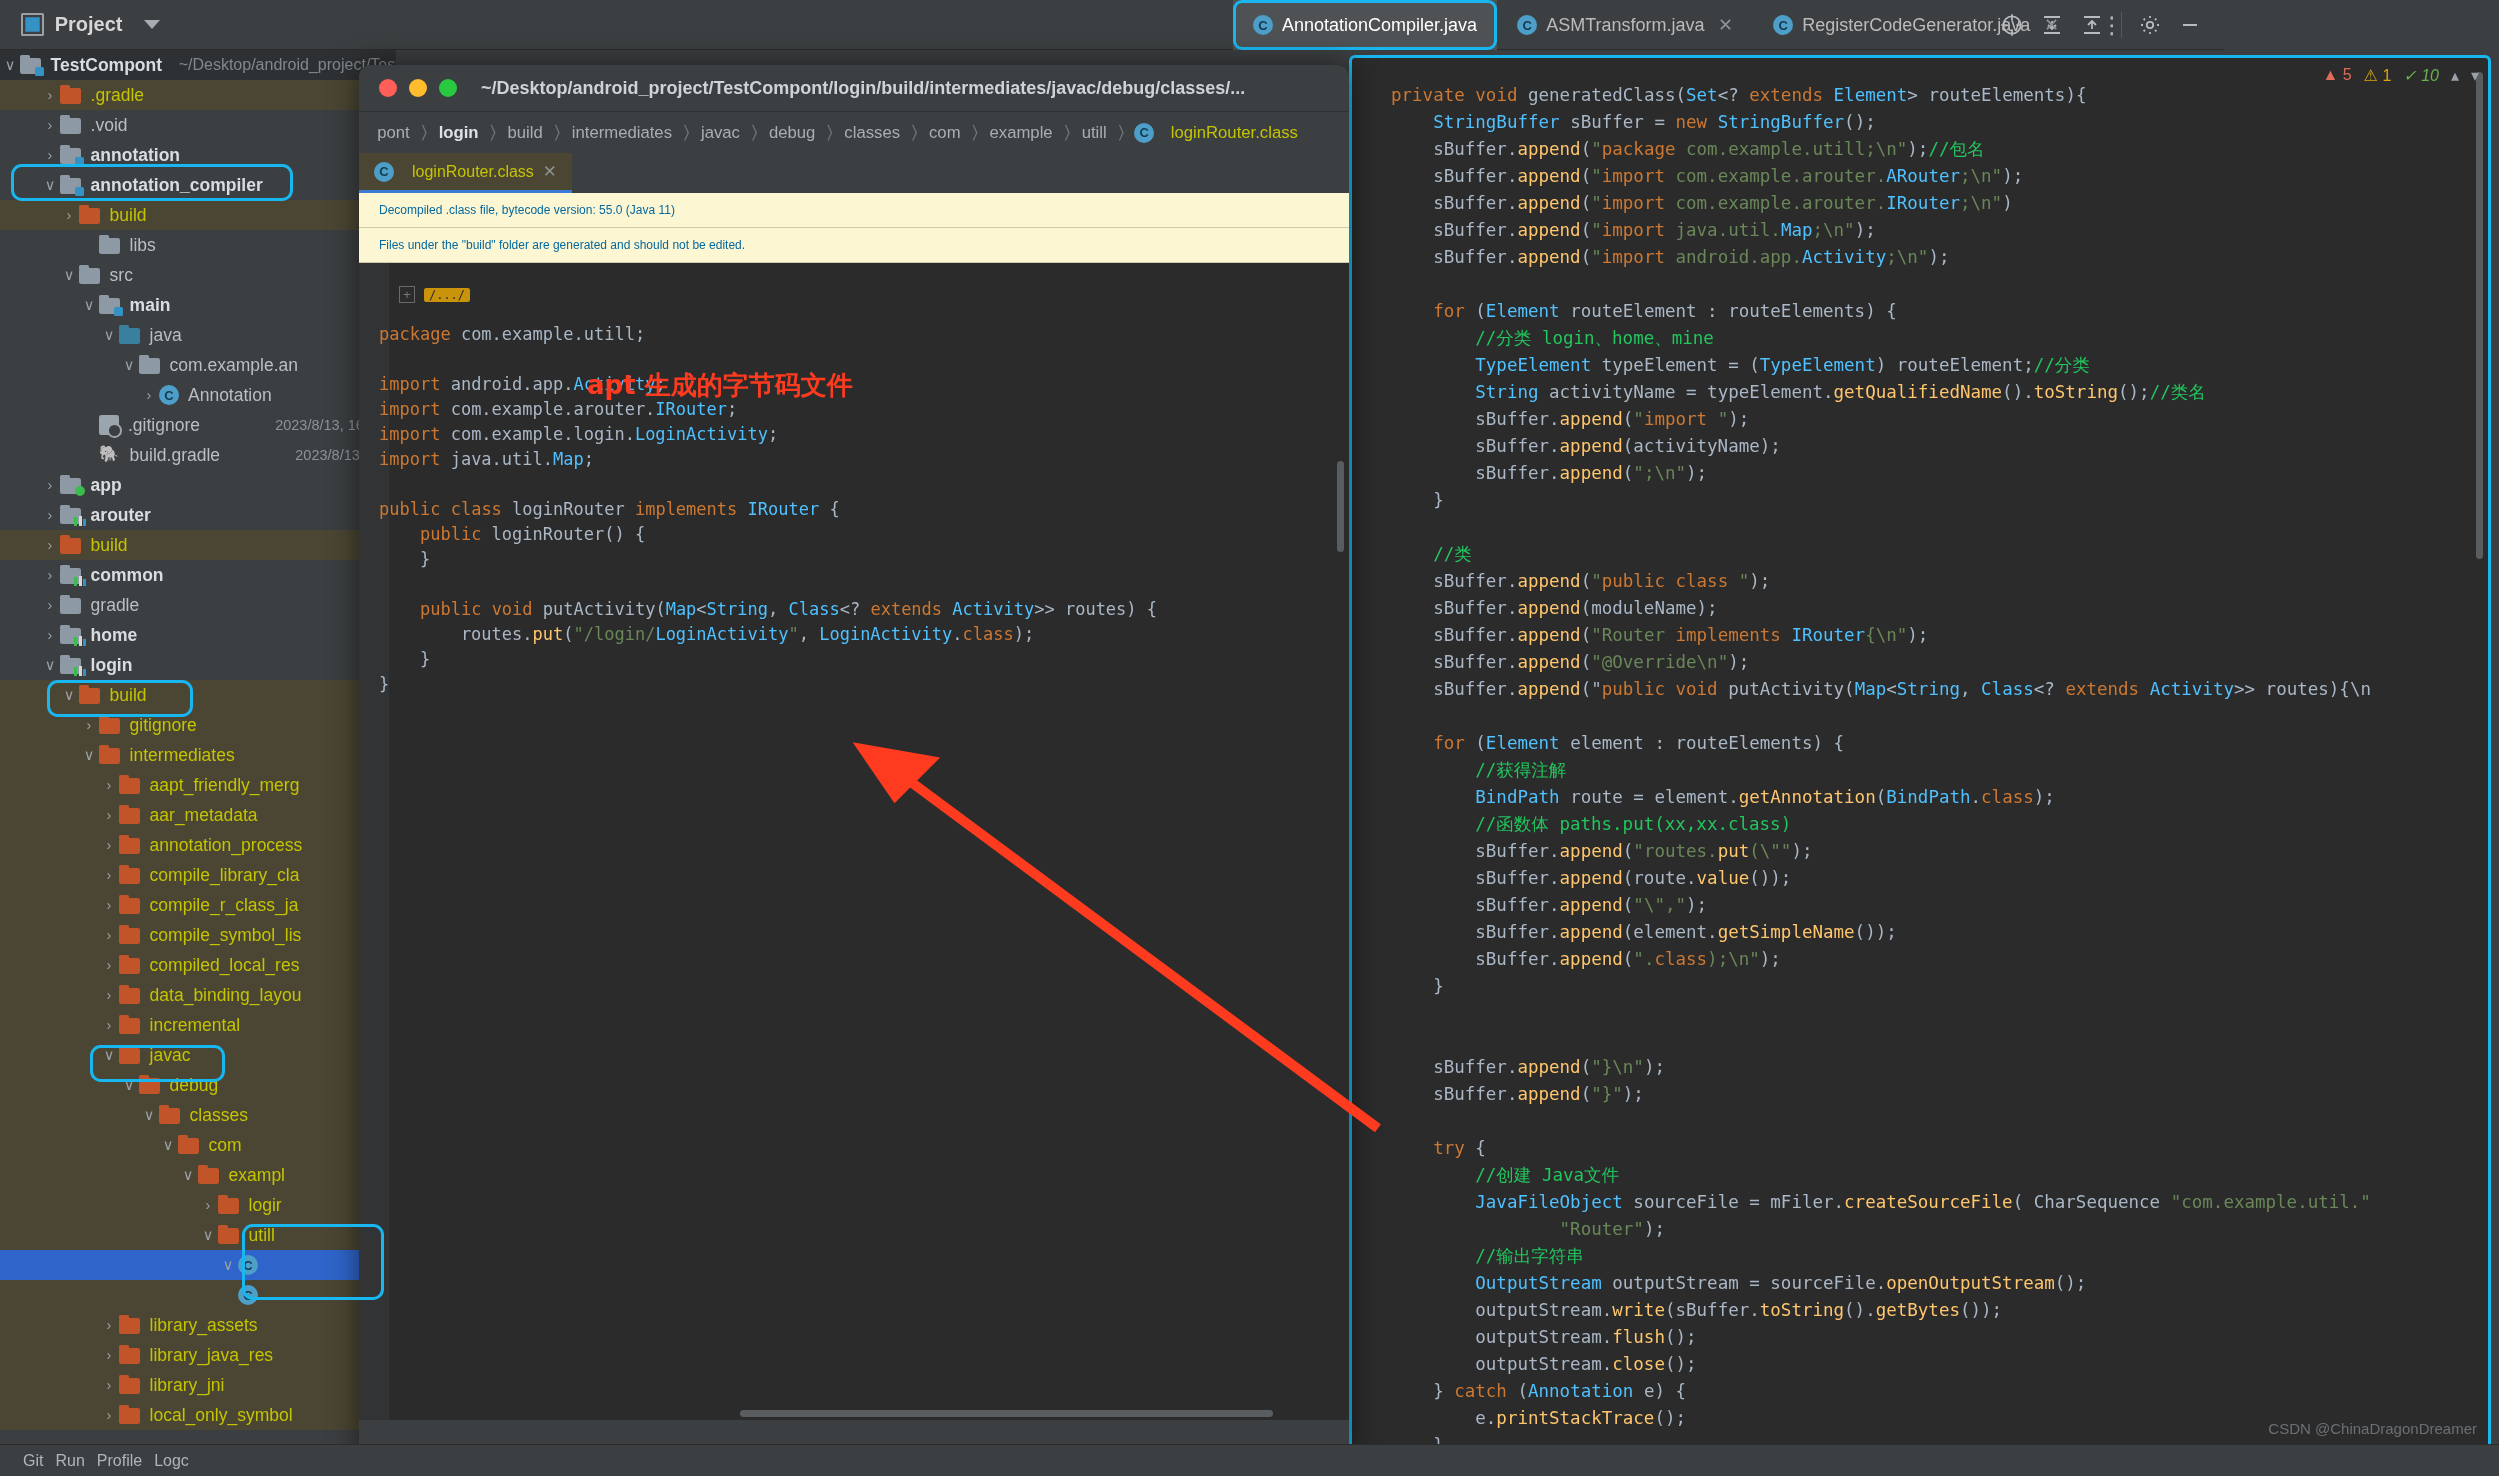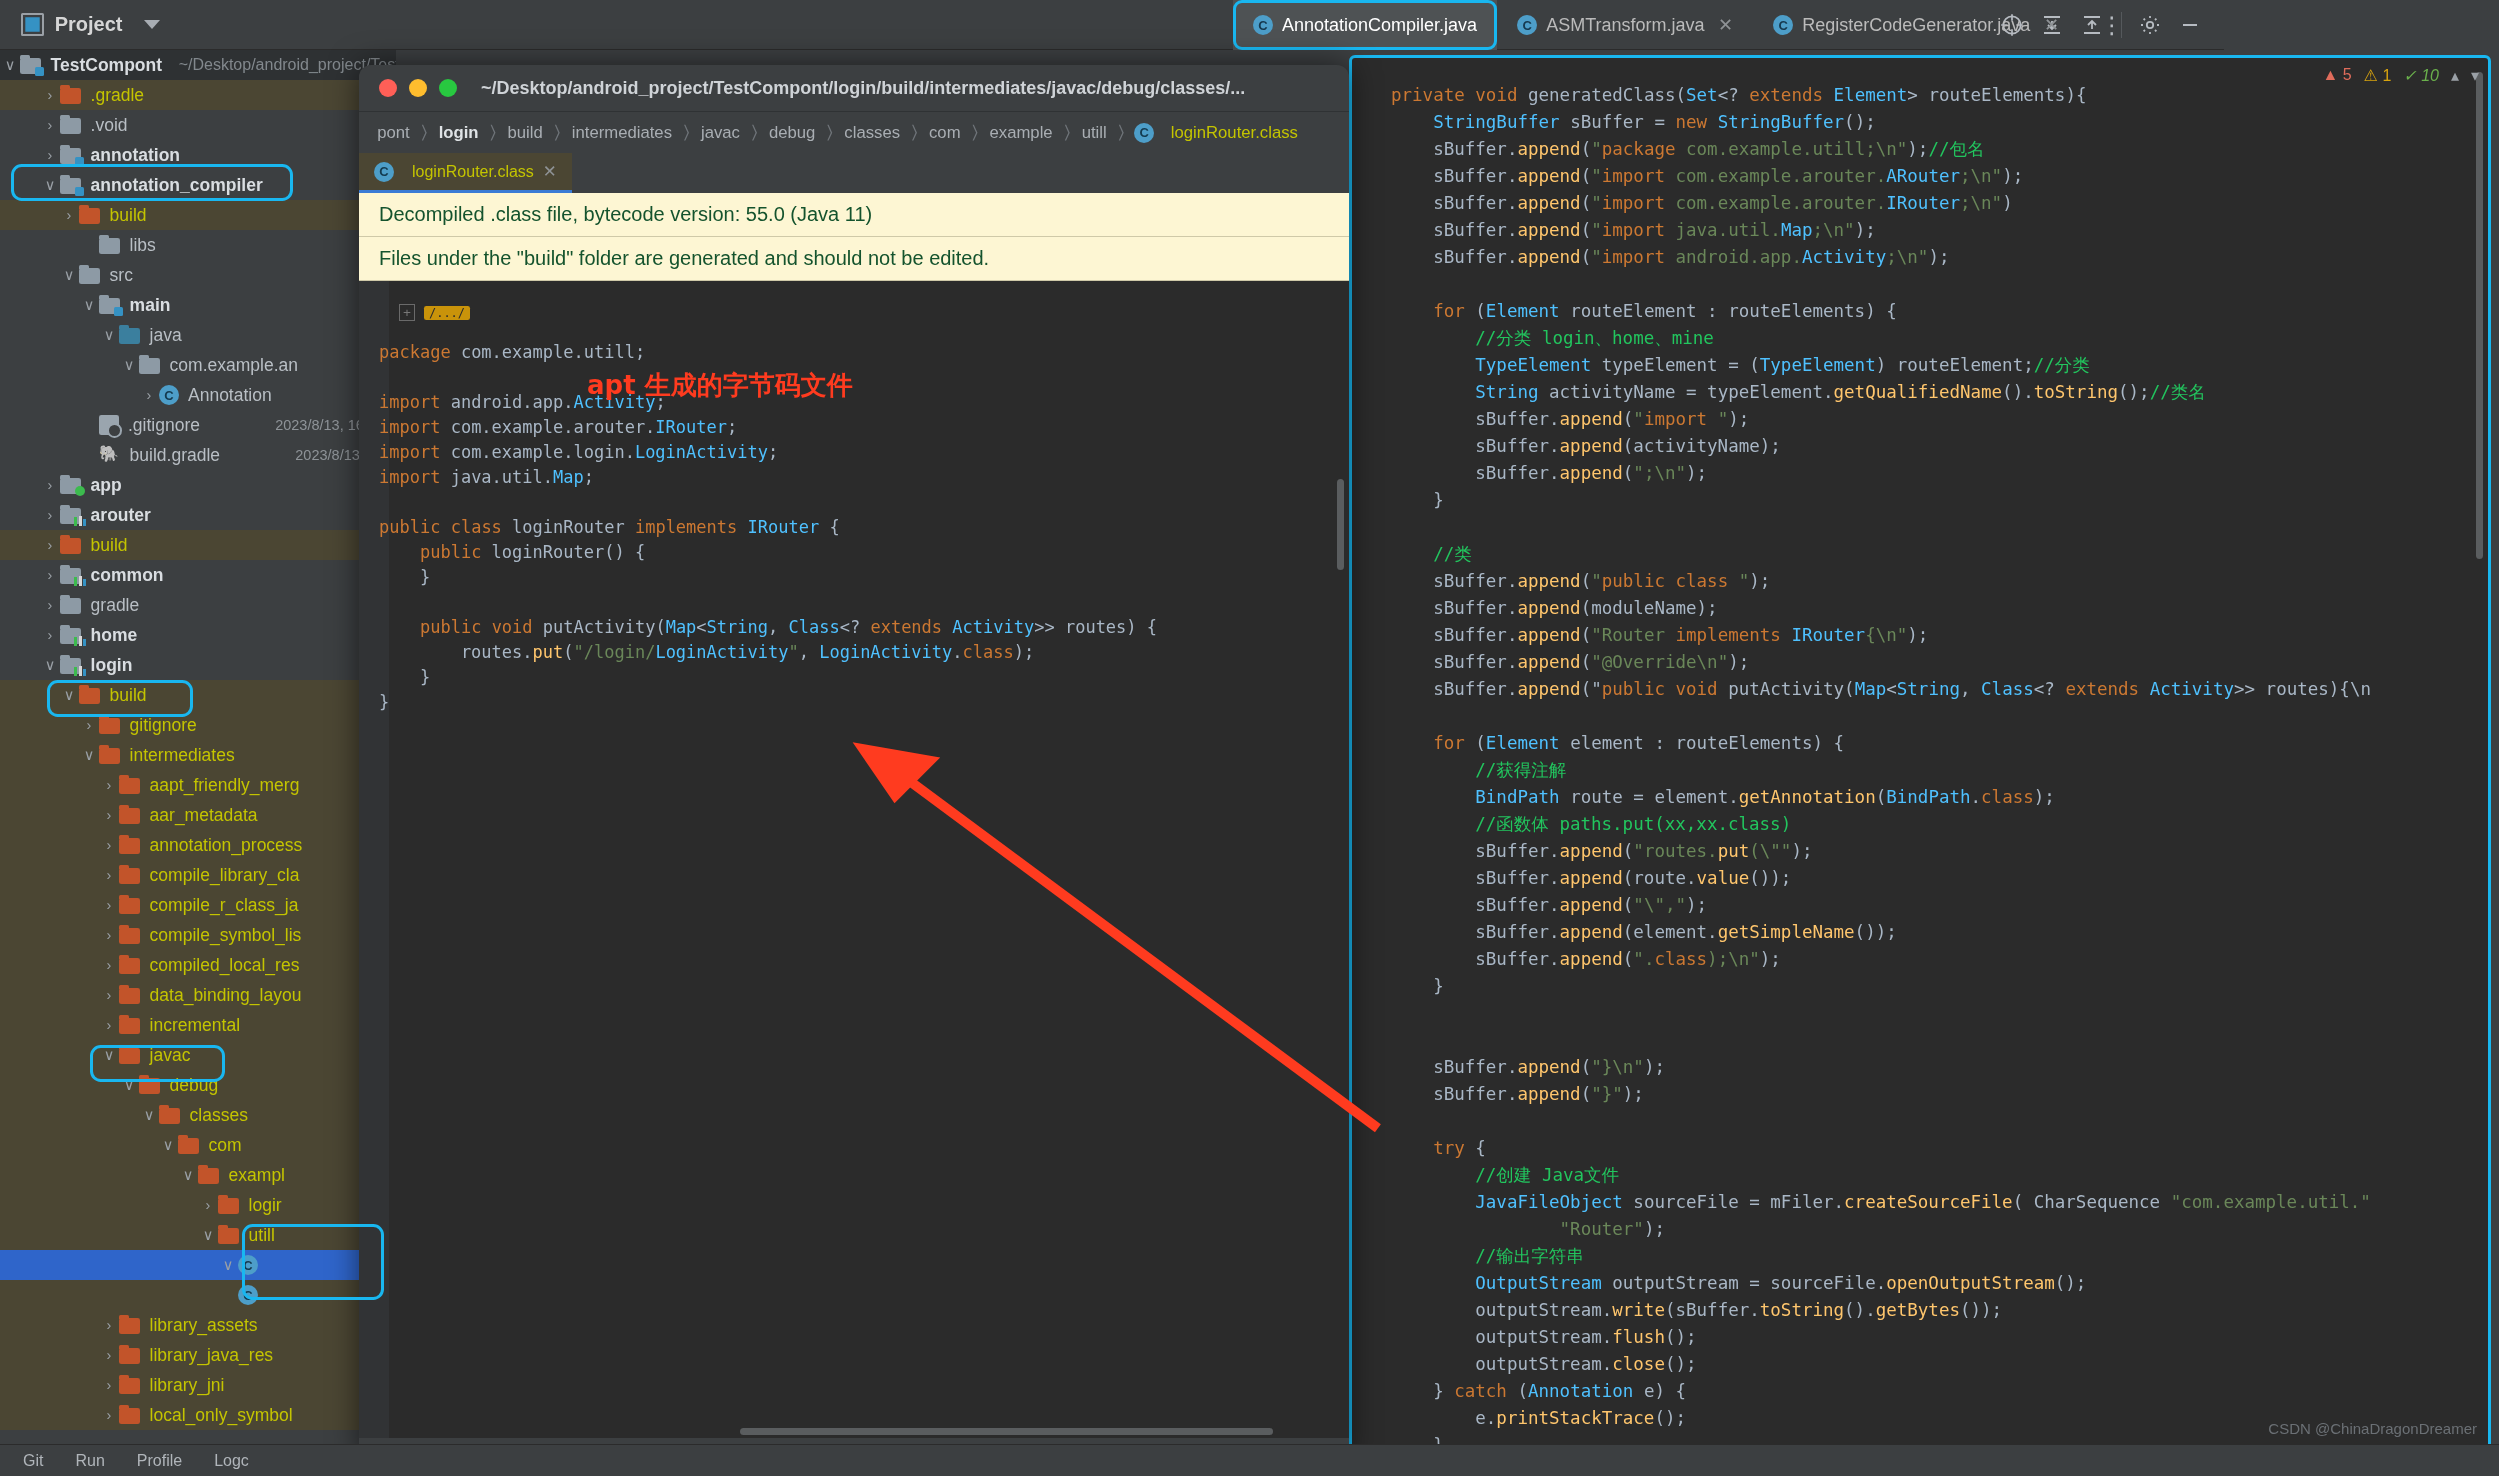--- a/index.html
+++ b/index.html
@@ -134,21 +134,21 @@
   .crumb-sep{ color:#6f7479; padding:0 10px; font-size:18px;}
   .crumb-cls{ display:flex;align-items:center;gap:7.6px;color:#c4c400;}
   .pop-tabs{ height:40px; display:flex; align-items:flex-end; }
   .pop-tab{
     height:40px; display:flex;align-items:center;gap:9px;
     padding:0 15px; background:#4b4633; color:#c4c400; font-size:16px;
     border-bottom:3.8px solid #3a7bd5;
   }
   .pop-tab .closeX{color:#8e9295;font-size:16.7px;}
   .notice{
-    background:#fdf6d3; color:#14532d; font-size:20px;
+    background:#fdf6d3; color:#0369a1; font-size:12px;
     padding:10px 20px; border-bottom:0.8px solid #cfc9a8;
   }
   .pop-code{
     position:relative; background:#2b2b2b; height:1157px; overflow:hidden;
     padding:7.6px 0 0 0;
   }
   .gutter{
     position:absolute;left:0;top:0;width:30px;height:100%;background:#313335;
   }
   .codewrap{ position:relative; padding-left:20px; }
@@ -205,21 +205,21 @@
     position:absolute; right:4.6px; top:13.7px; width:7.6px; height:487px;
     background:#5a5d5f;border-radius:3.8px;
   }
 
   
   .arrow-svg{ position:absolute; left:0; top:0; width:2500px; height:1477px; pointer-events:none; z-index:70;}
 
   
   .botbar{
     position:absolute;left:0;bottom:0;width:2500px;height:33px;background:#3c3f41;
-    border-top:0.8px solid #2b2b2b; display:flex;align-items:center;gap:32px;padding-left:23px;
+    border-top:0.8px solid #2b2b2b; display:flex;align-items:center;gap:12px;padding-left:23px;
     color:#b0b5ba;font-size:16px; z-index:35;
   }
   .watermark{
     position:absolute; right:23px; bottom:40px; color:#6b7075; font-size:15px; z-index:80;
   }
 </style>
 </head>
 <body>
 
 <div id="root">

